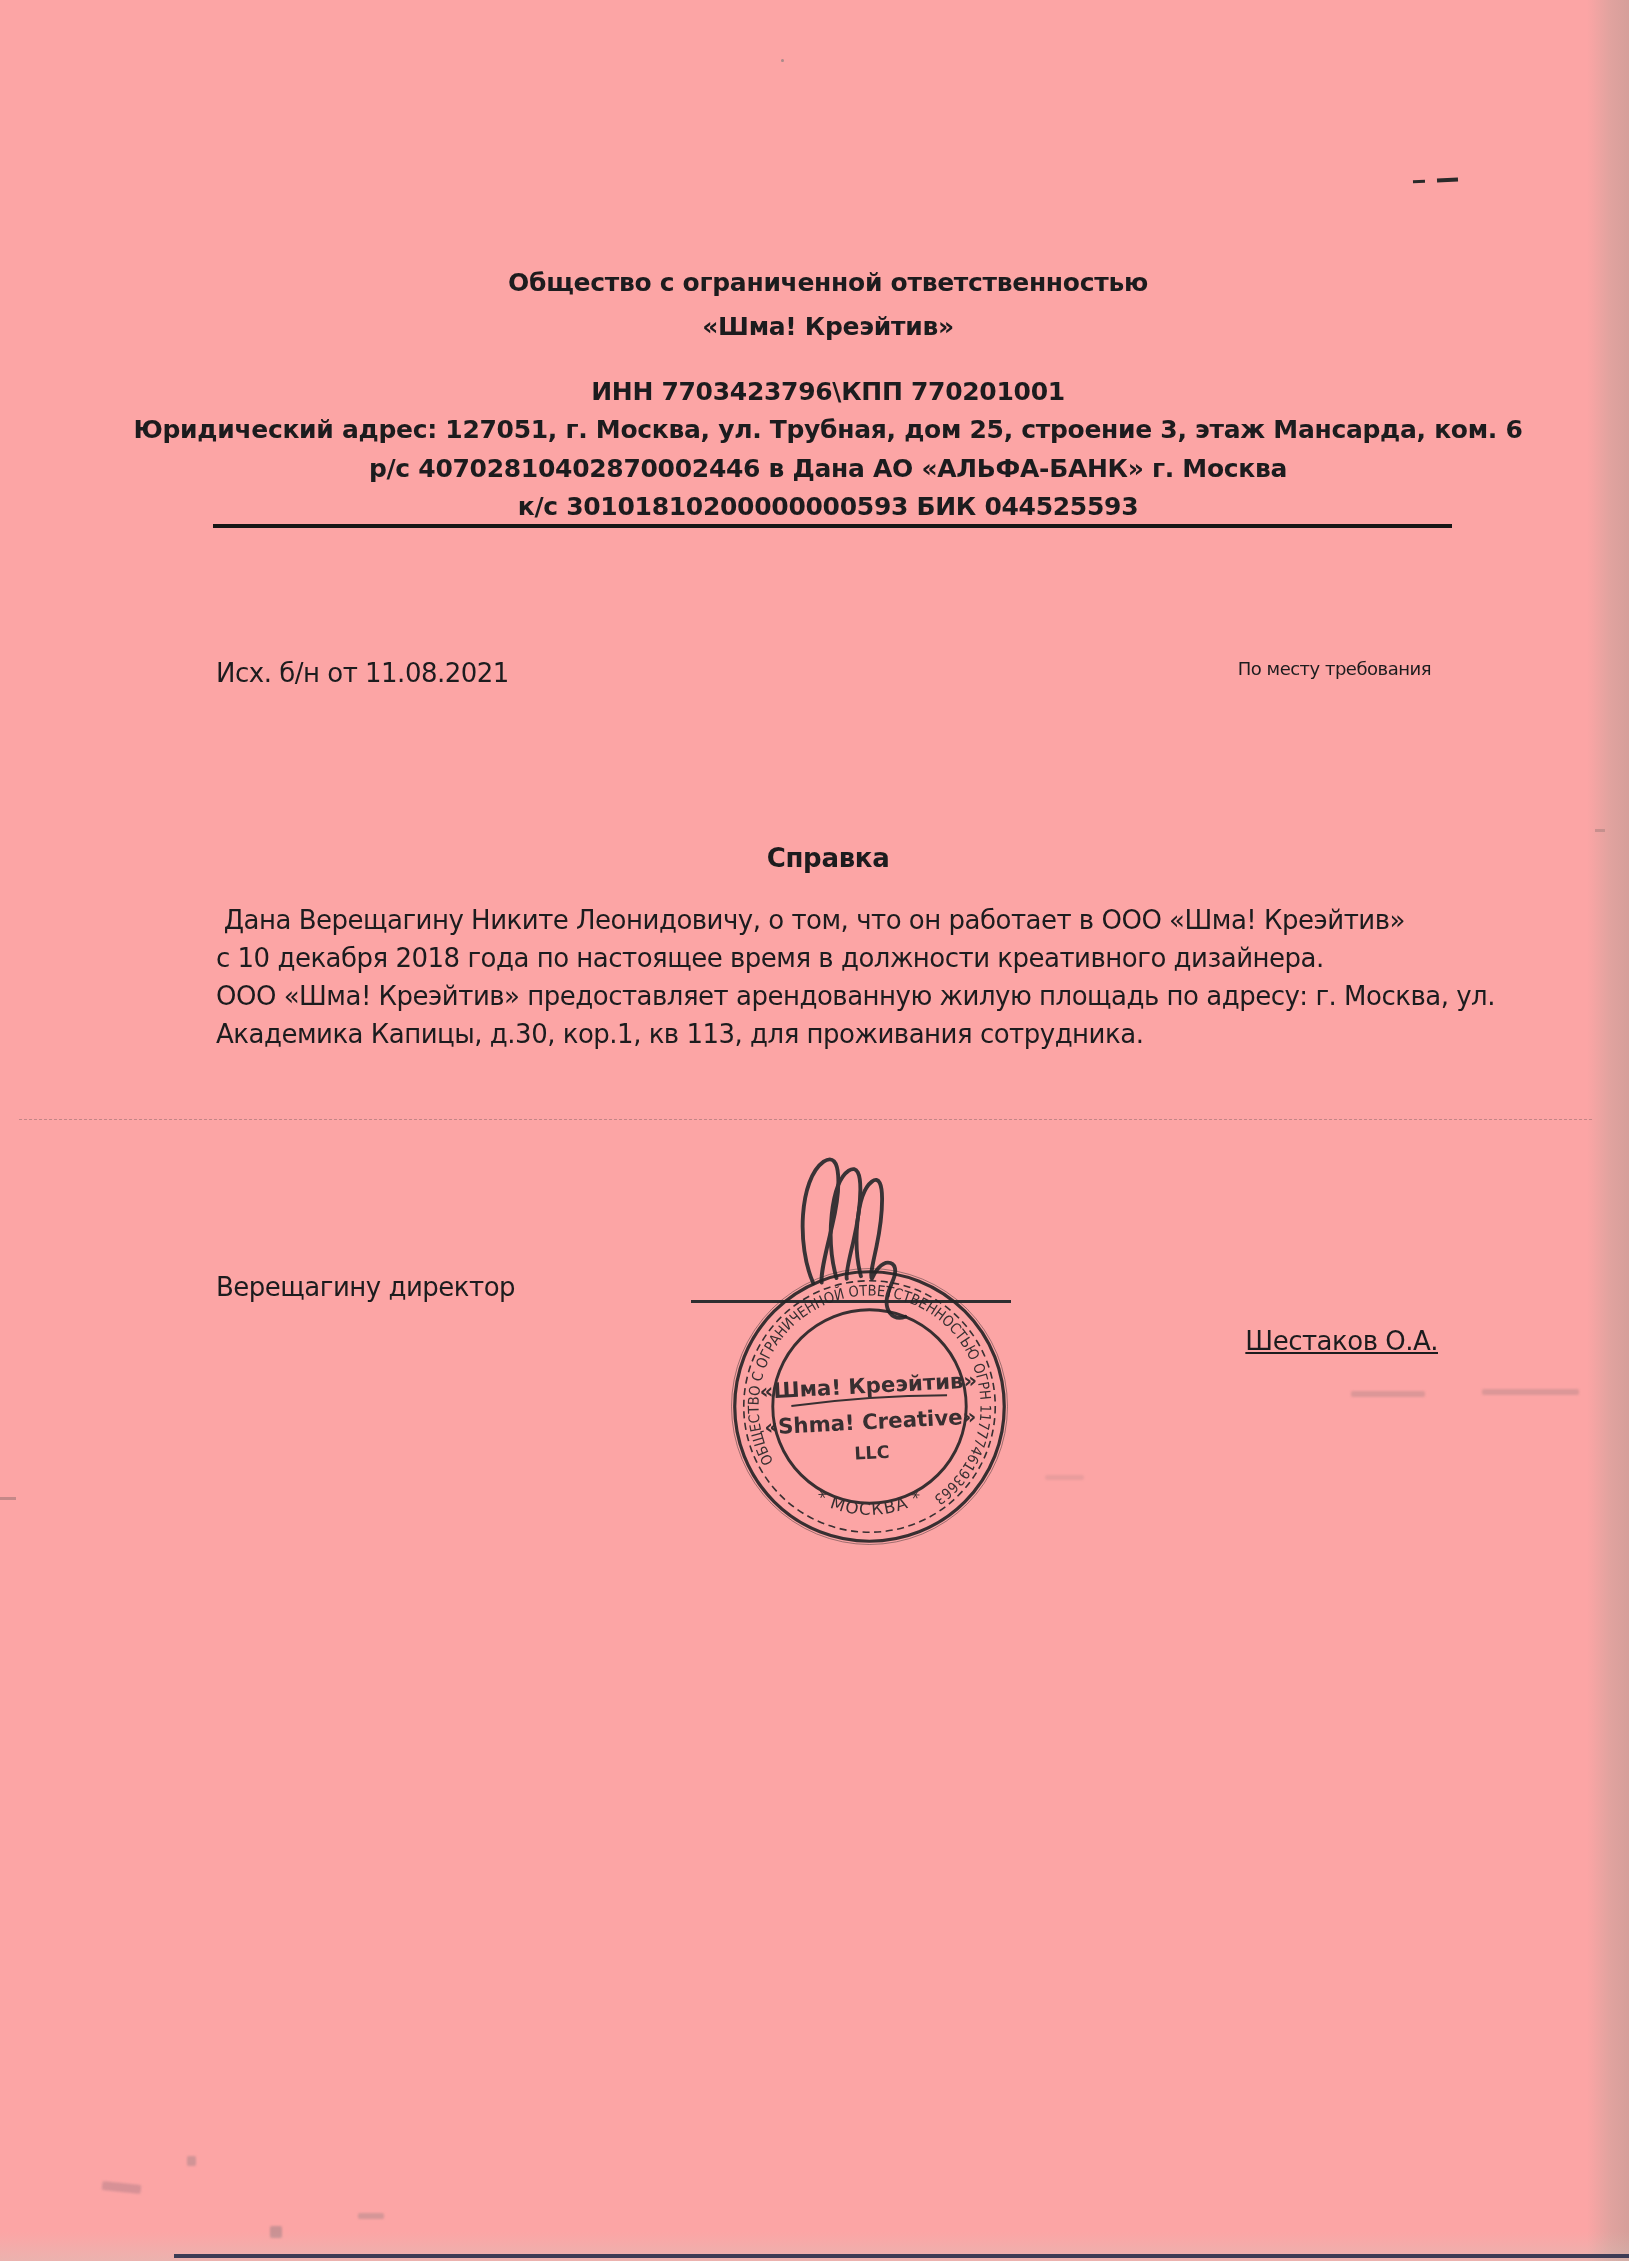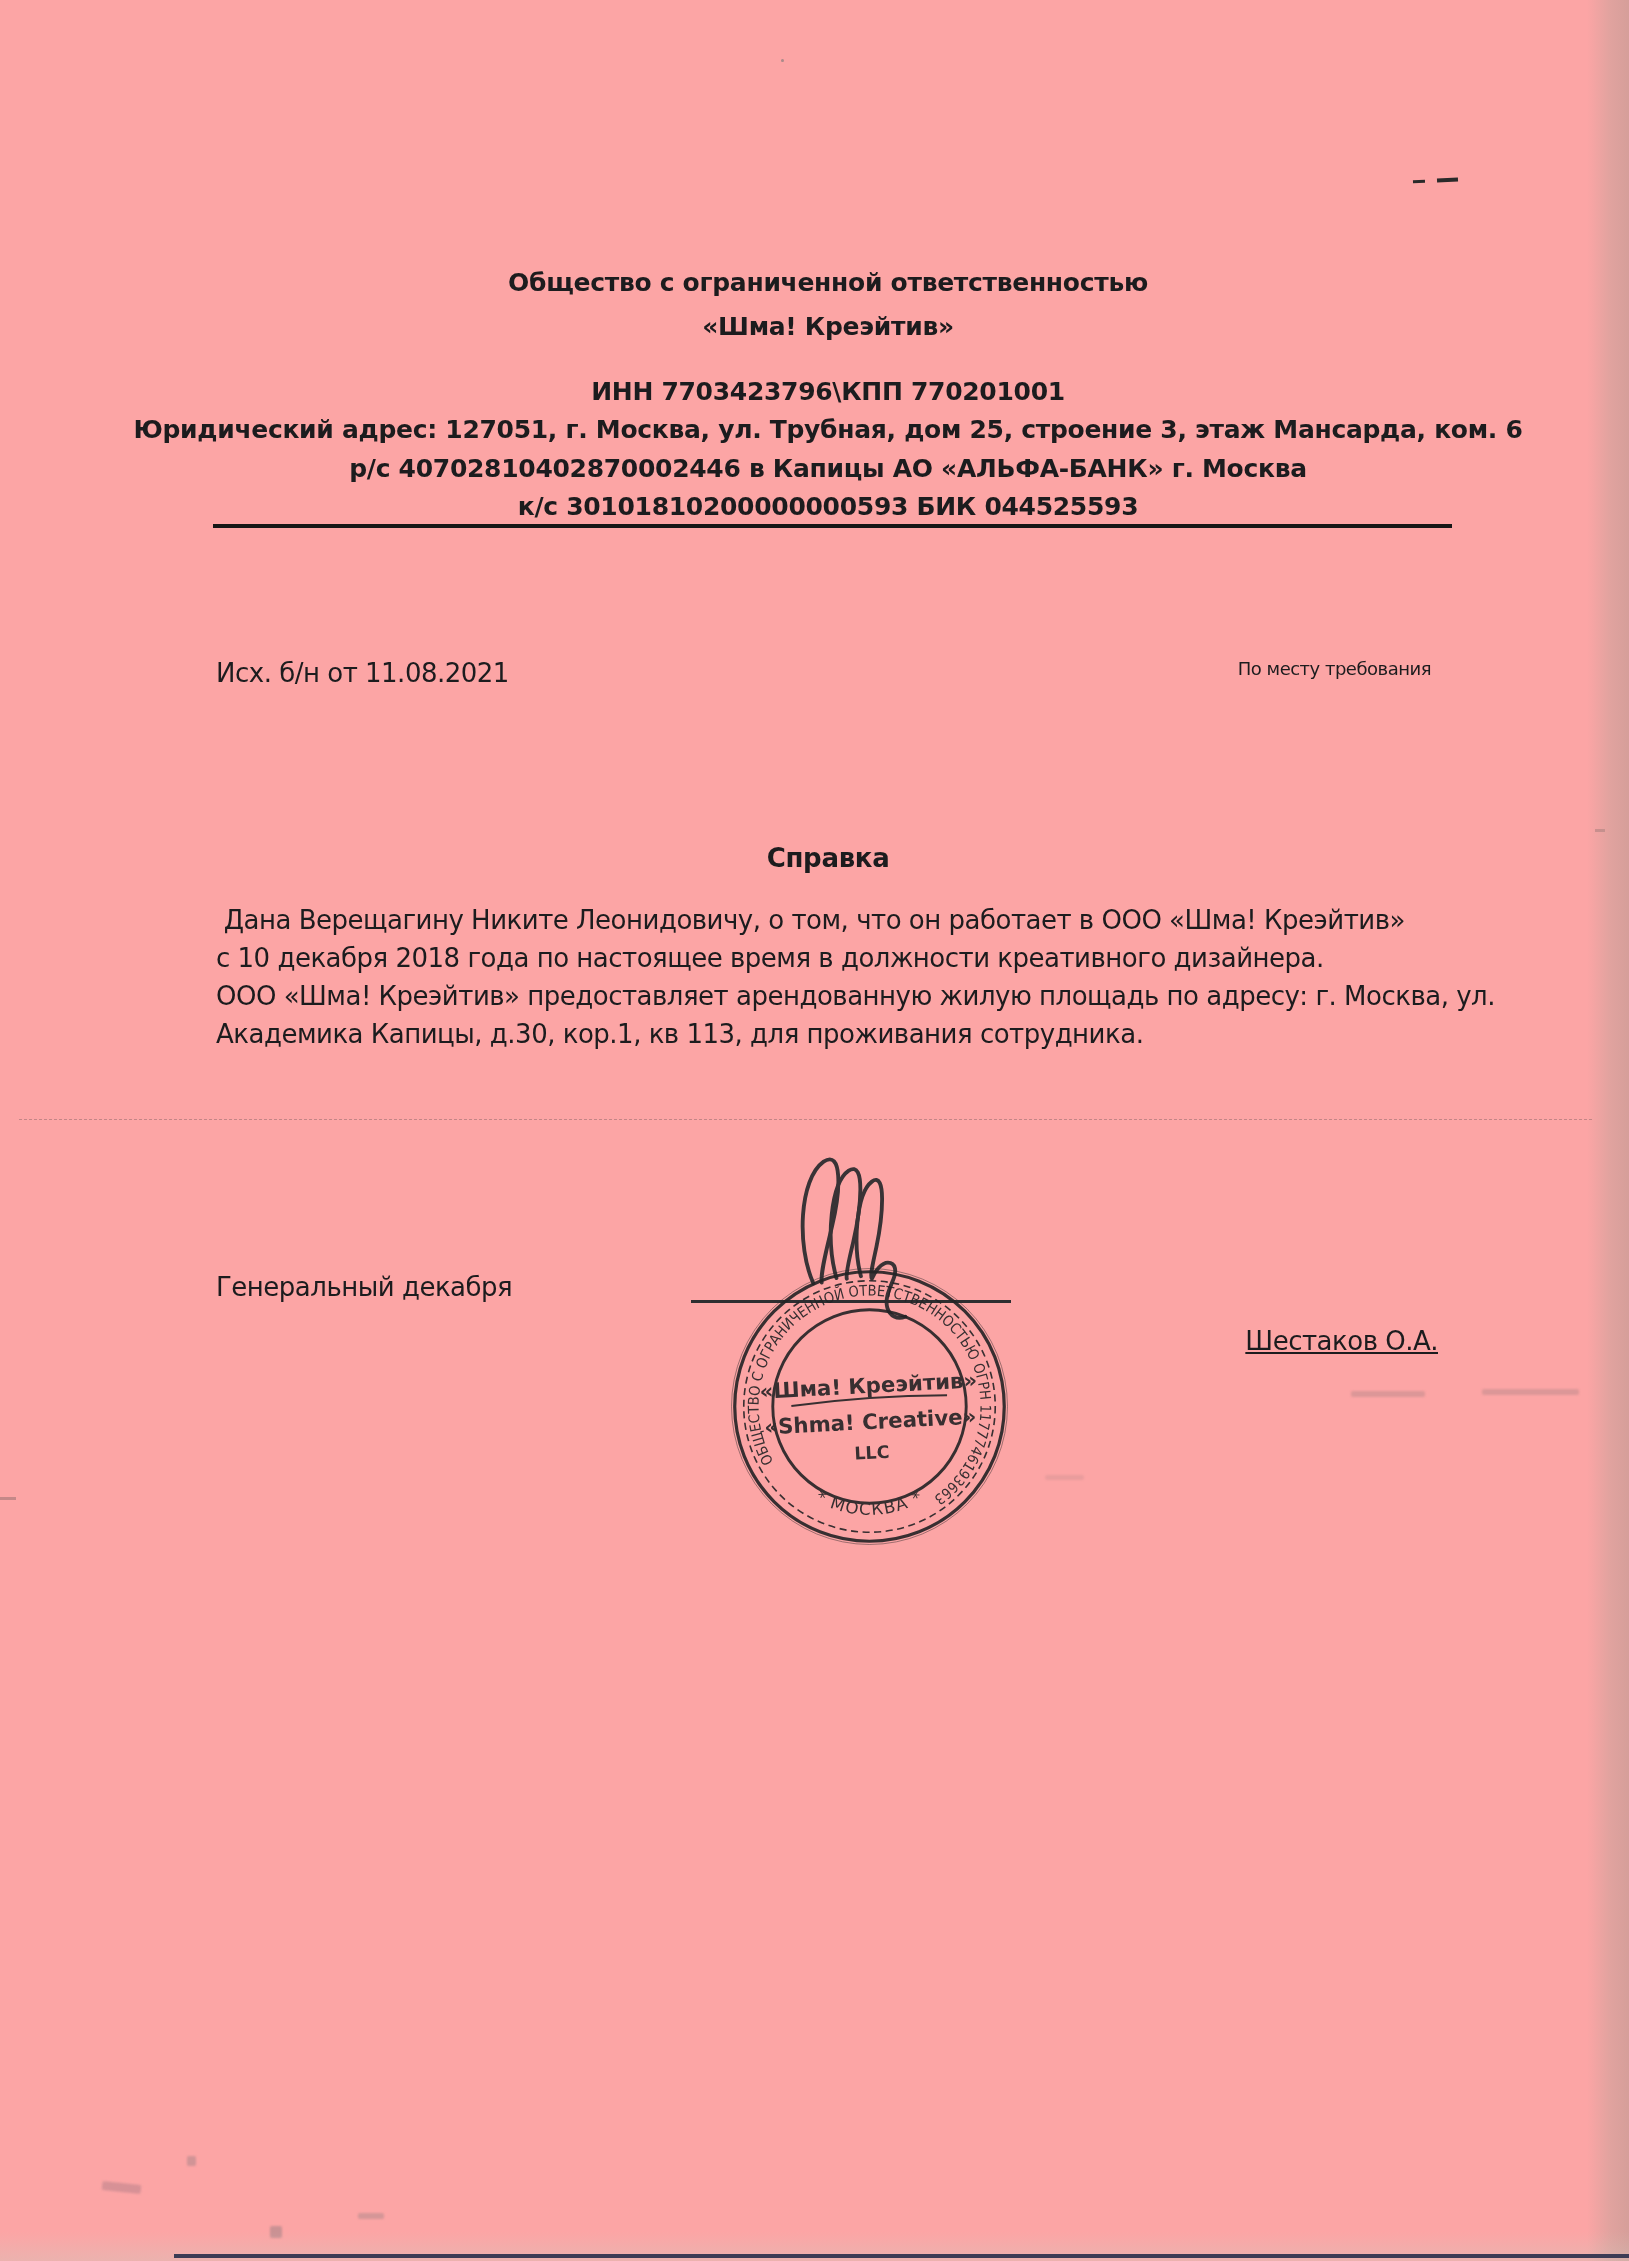--- a/index.html
+++ b/index.html
@@ -28,37 +28,37 @@
 </style>
 </head>
 <body>
 
 <div class="page">
 
   <div class="abs hdr" style="top:268px;">Общество с ограниченной ответственностью</div>
   <div class="abs hdr" style="top:312px;">«Шма! Креэйтив»</div>
   <div class="abs hdr" style="top:377px;">ИНН 7703423796\КПП 770201001</div>
   <div class="abs hdr" style="top:415px;">Юридический адрес: 127051, г. Москва, ул. Трубная, дом 25, строение 3, этаж Мансарда, ком. 6</div>
-  <div class="abs hdr" style="top:454px;">р/с 40702810402870002446 в Капицы АО «АЛЬФА-БАНК» г. Москва</div>
+  <div class="abs hdr" style="top:454px;">р/с 40702810402870002446 в Дана АО «АЛЬФА-БАНК» г. Москва</div>
   <div class="abs hdr" style="top:492px;">к/с 30101810200000000593 БИК 044525593</div>
   <div class="abs rule" style="top:524px;"></div>
 
   <div class="abs body-line" style="top:658px;">Исх. б/н от 11.08.2021</div>
   <div class="abs" style="top:658px;right:199px;font-size:18px;letter-spacing:-0.5px;">По месту требования</div>
 
   <div class="abs body-line" style="top:905px;padding-left:7.7px;">Дана Верещагину Никите Леонидовичу, о том, что он работает в ООО «Шма! Креэйтив»</div>
 
   <div class="abs hdr" style="top:843px;font-size:26px;">Справка</div>
   <div class="abs body-line" style="top:943px;">с 10 декабря 2018 года по настоящее время в должности креативного дизайнера.</div>
   <div class="abs body-line" style="top:981px;">ООО «Шма! Креэйтив» предоставляет арендованную жилую площадь по адресу: г. Москва, ул.</div>
   <div class="abs body-line" style="top:1019px;">Академика Капицы, д.30, кор.1, кв 113, для проживания сотрудника.</div>
 
   <div class="artifact scan-dashline"></div>
 
-  <div class="abs body-line" style="top:1272px;">Генеральный декабря</div>
+  <div class="abs body-line" style="top:1272px;">Верещагину директор</div>
   <div class="abs" style="top:1326px;right:192px;font-size:26px;letter-spacing:-0.5px;text-decoration:underline;">Шестаков О.А.</div>
   <div class="abs sig-line"></div>
 
   <svg class="abs" style="left:785px;top:1149px;" width="148" height="181" viewBox="0 0 230 280">
     <g fill="none" stroke="#2b2b2e" stroke-width="6" stroke-linecap="round" stroke-linejoin="round" opacity="0.93">
       <path d="M44 208 C18 150 22 46 60 19 C89 0 87 62 73 120 C64 158 55 192 57 207"></path>
       <path d="M80 200 C63 140 71 52 99 33 C126 16 118 92 106 144 C99 174 94 193 96 201"></path>
       <path d="M118 197 C105 148 111 68 135 50 C158 33 152 104 142 152 C136 180 132 195 135 201 C140 189 150 176 160 176 C172 176 174 189 168 203 C162 218 155 232 159 246 C163 259 174 265 187 260"></path>
     </g>
   </svg>

